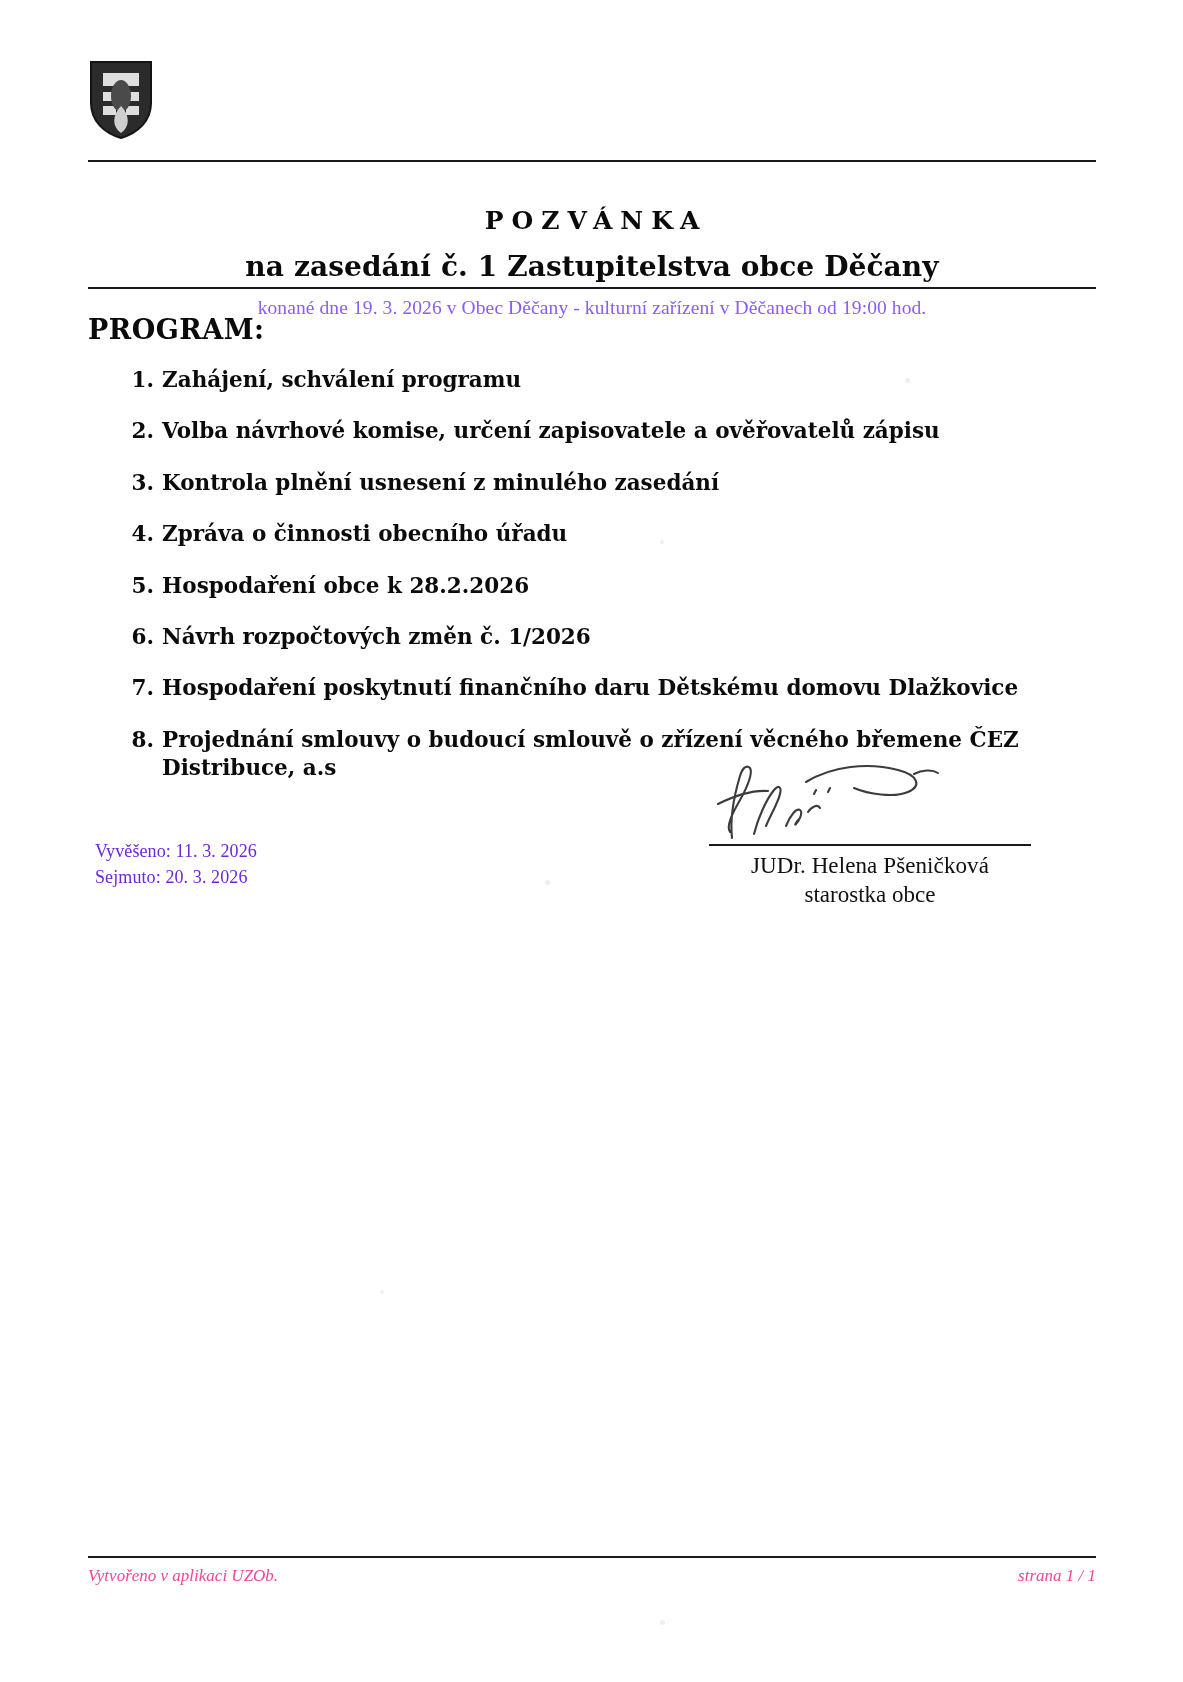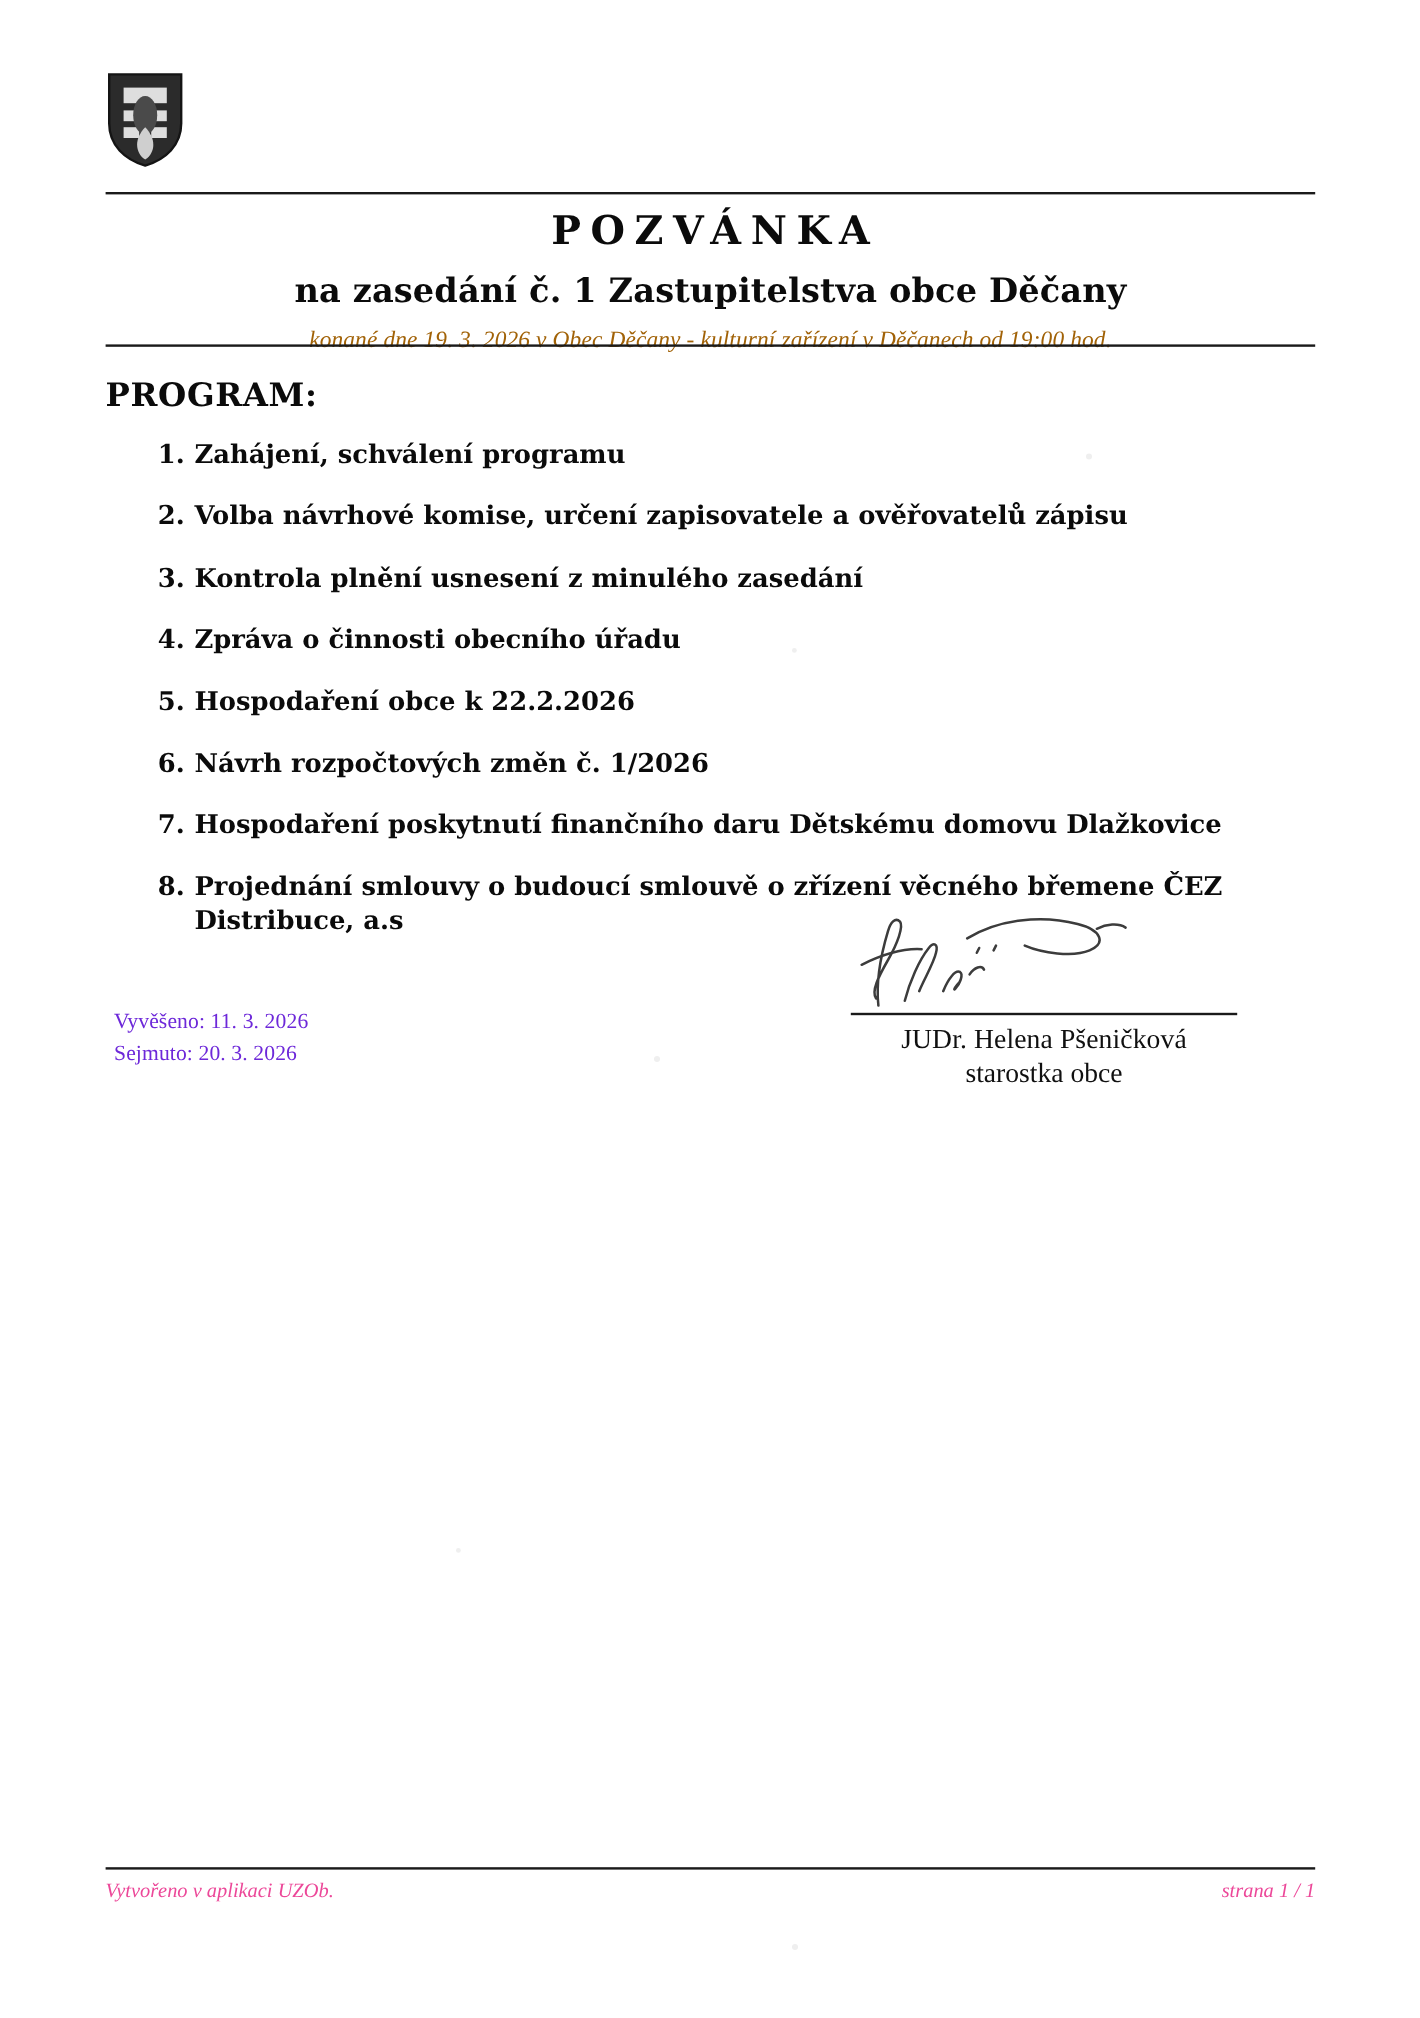--- a/index.html
+++ b/index.html
@@ -79,41 +79,41 @@
   .title-block {
     position: absolute;
     left: 88px;
     top: 172px;
     width: 1008px;
     text-align: center;
   }
   .doc-title {
     font-family: "DejaVu Serif", serif;
     font-weight: bold;
-    font-size: 33px;
+    font-size: 25px;
     letter-spacing: 8px;
     color: #0b0b0b;
     line-height: 1.2;
     padding-left: 8px;
+    margin-top: 34px;
   }
   .doc-subtitle {
     font-family: "DejaVu Serif", serif;
     font-weight: bold;
     font-size: 28px;
     margin-top: 14px;
     letter-spacing: 0.1px;
     color: #0b0b0b;
   }
   .doc-when {
     font-family: "Liberation Serif", serif;
     font-size: 19.5px;
     margin-top: 14px;
-    color: #a16207;
+    color: #8b5cf6;
     letter-spacing: 0.1px;
-    font-style: italic;
   }
 
   
   .program-heading {
     position: absolute;
     left: 88px;
     top: 314px;
     font-family: "DejaVu Serif", serif;
     font-weight: bold;
     font-size: 27px;
@@ -266,21 +266,21 @@
       <li class="program-item">
         <span class="item-num">3.</span>
         <span class="item-text">Kontrola plnění usnesení z minulého zasedání</span>
       </li>
       <li class="program-item">
         <span class="item-num">4.</span>
         <span class="item-text">Zpráva o činnosti obecního úřadu</span>
       </li>
       <li class="program-item">
         <span class="item-num">5.</span>
-        <span class="item-text">Hospodaření obce k 22.2.2026</span>
+        <span class="item-text">Hospodaření obce k 28.2.2026</span>
       </li>
       <li class="program-item">
         <span class="item-num">6.</span>
         <span class="item-text">Návrh rozpočtových změn č. 1/2026</span>
       </li>
       <li class="program-item">
         <span class="item-num">7.</span>
         <span class="item-text">Hospodaření poskytnutí finančního daru Dětskému domovu Dlažkovice</span>
       </li>
       <li class="program-item">

